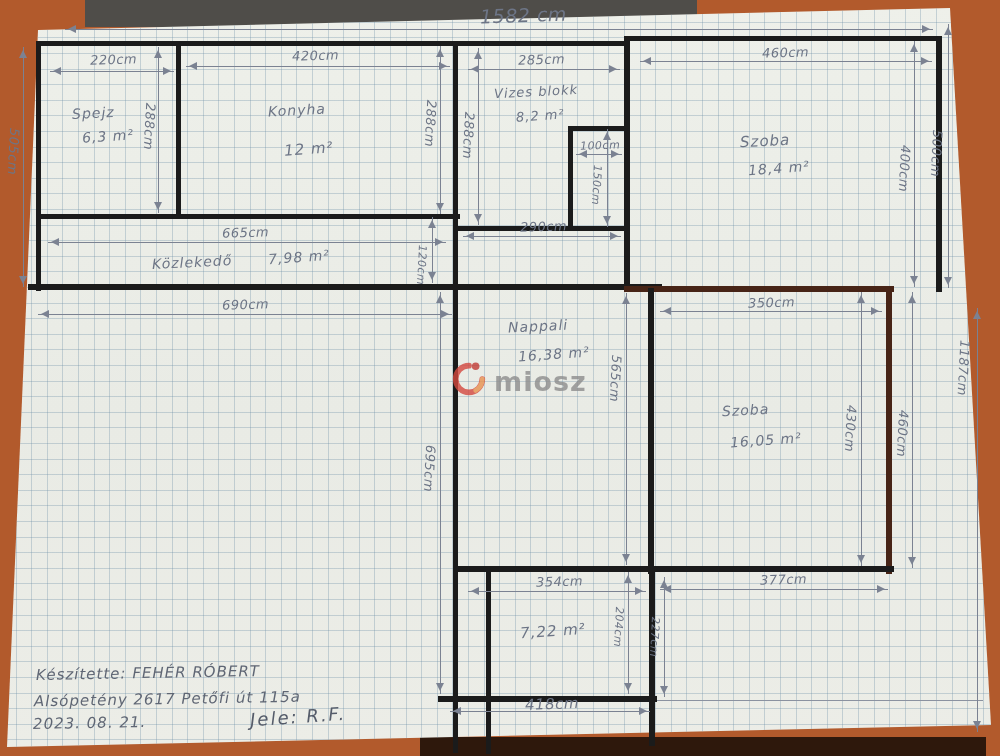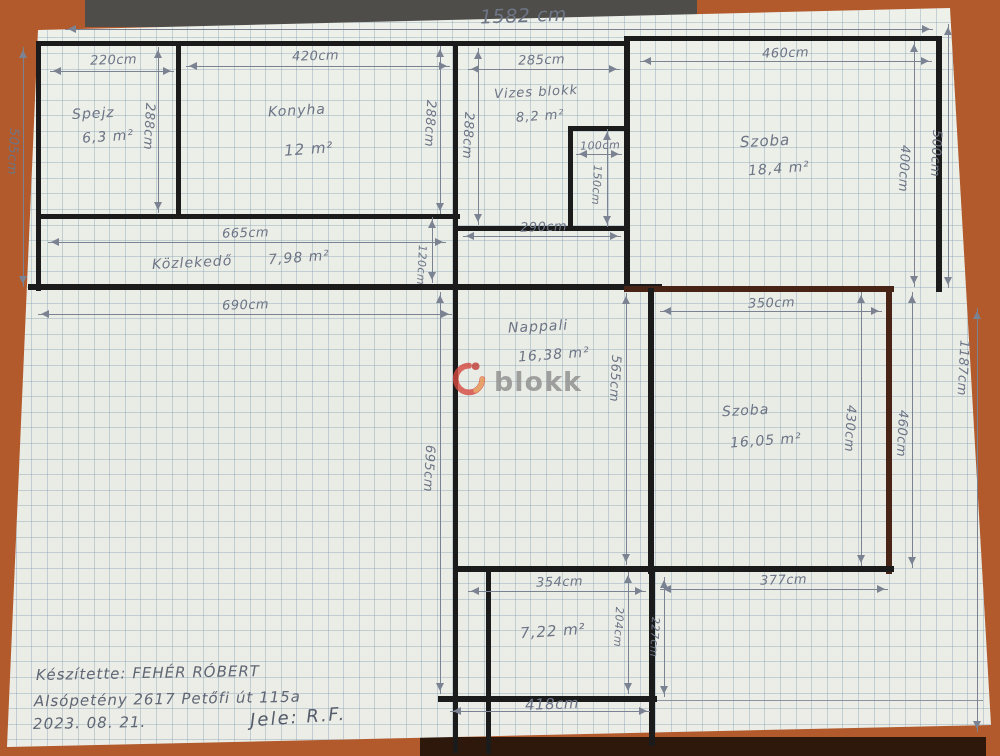--- a/index.html
+++ b/index.html
@@ -143,20 +143,20 @@
   <span class="area" style="left:520px;top:622px;font-size:15px;">7,22 m²</span>
 
   <div id="logo">
     <span>
       <svg width="38" height="38" viewBox="0 0 40 40">
         <path d="M20 6 a14 14 0 1 0 14 14" stroke="#d4483f" stroke-width="6" fill="none" stroke-linecap="round"></path>
         <path d="M34 20 a14 14 0 0 1 -7 12" stroke="#e8914f" stroke-width="5" fill="none" stroke-linecap="round"></path>
         <circle cx="27" cy="6.5" r="4" fill="#c23b35"></circle>
       </svg>
     </span>
-    <span class="txt">blokk</span>
+    <span class="txt">miosz</span>
   </div>
 
   <span class="foot" style="left:36px;top:664px;">Készítette: FEHÉR RÓBERT</span>
   <span class="foot" style="left:34px;top:690px;">Alsópetény 2617 Petőfi út 115a</span>
   <span class="foot" style="left:33px;top:714px;">2023. 08. 21.</span>
   <span class="sig" style="left:250px;top:706px;">Jele: R.F.</span>
 </div>
 
 </body></html>

